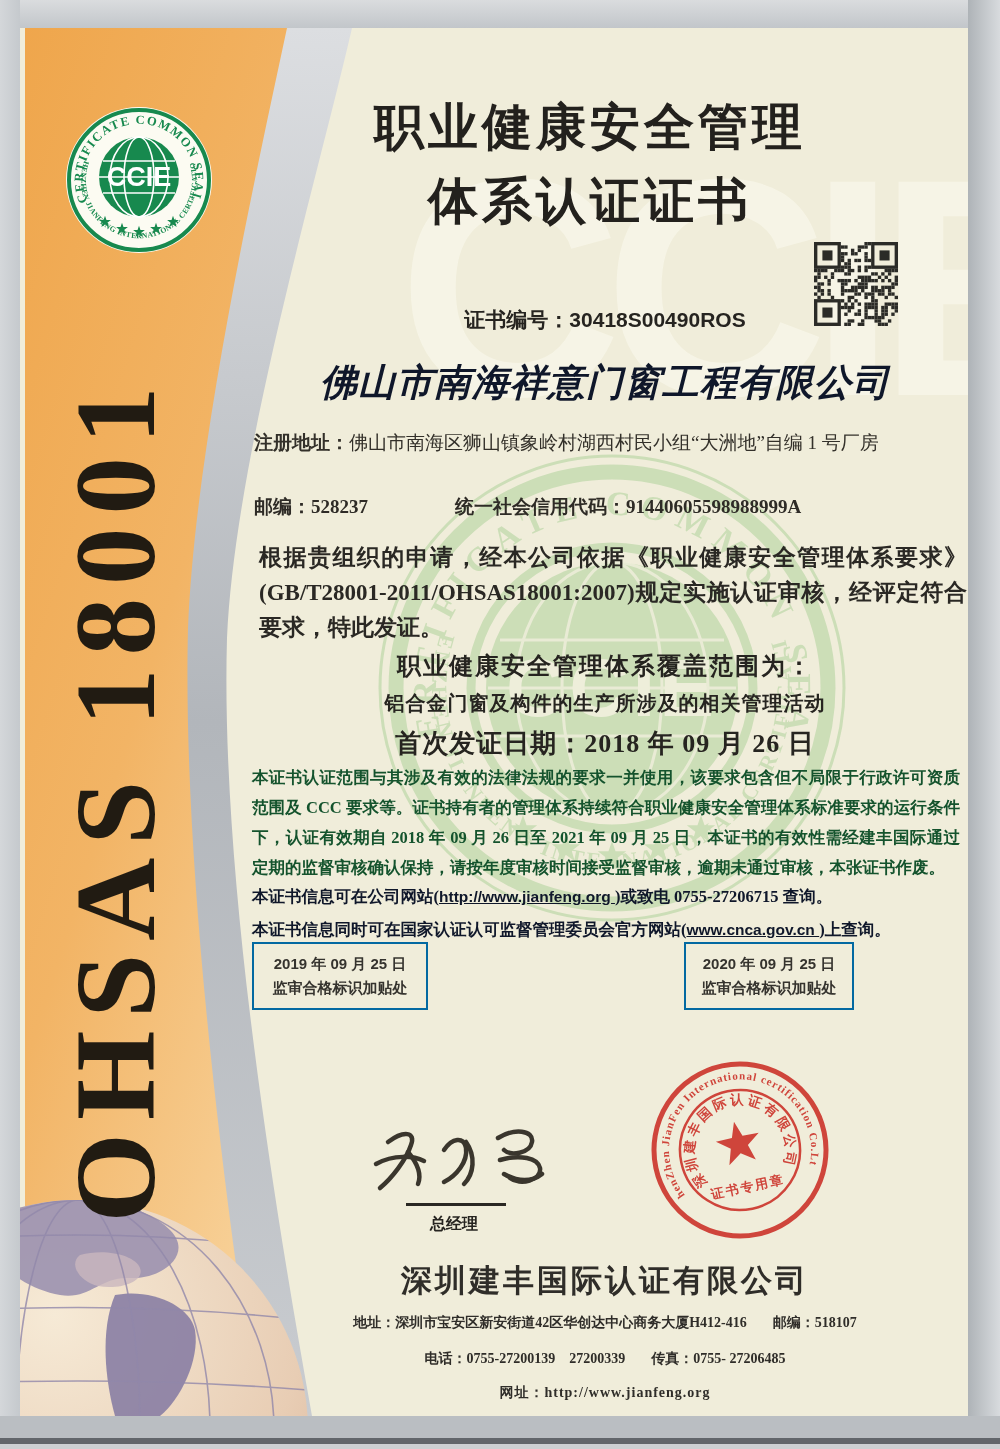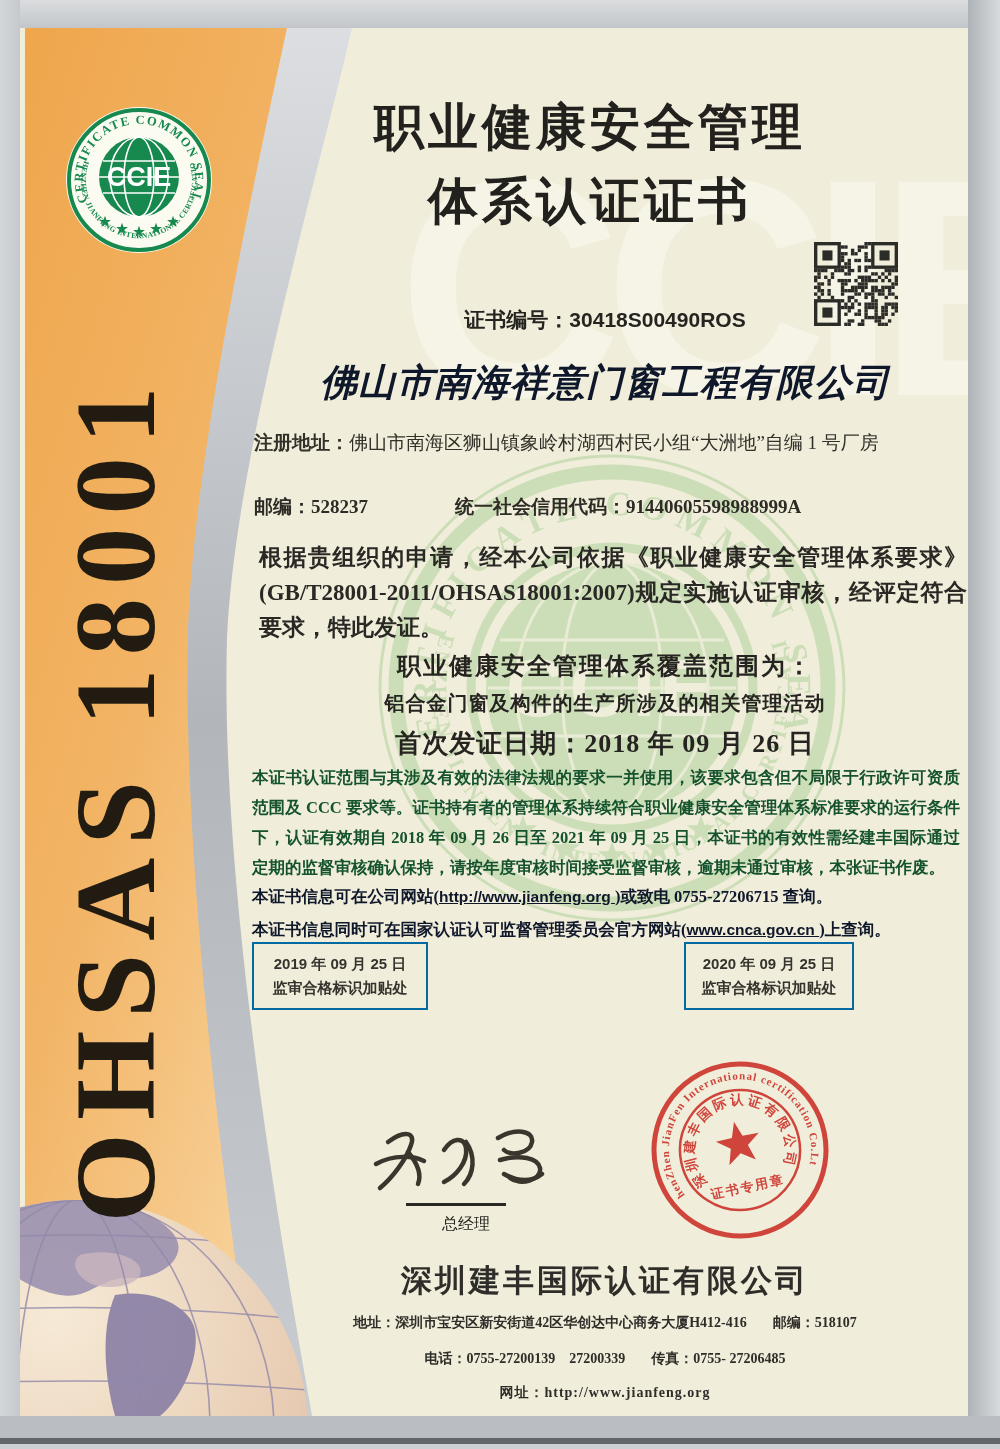--- a/index.html
+++ b/index.html
@@ -36,21 +36,21 @@
   .scope-t{font-size:20px;font-weight:600;letter-spacing:1px;}
   .issue{font-size:26px;font-weight:bold;letter-spacing:1px;text-align:center;}
   .terms{font-size:16.5px;line-height:30px;font-weight:600;text-align:justify;color:#14532d;}
   .infoline{font-size:16.5px;font-weight:600;color:#0f172a;}
   .infoline .url{font-weight:bold;text-decoration:underline;font-family:"Liberation Sans",sans-serif;font-size:15.5px;}
   .stickerbox{position:absolute;width:172px;height:64px;border:2px solid #0369a1;background:transparent;
     display:flex;flex-direction:column;justify-content:center;align-items:center;gap:5px;}
   .stickerbox .d{font-size:15px;font-weight:bold;font-family:"Liberation Sans",sans-serif;color:#35332e;}
   .stickerbox .l{font-size:15px;font-weight:600;color:#35332e;}
   .sig-line{position:absolute;left:406px;top:1203px;width:100px;height:3px;background:#2a2823;}
-  .sig-title{position:absolute;left:396px;top:1214px;width:140px;text-align:center;font-size:16px;font-weight:400;}
+  .sig-title{position:absolute;left:384px;top:1214px;width:140px;text-align:center;font-size:16px;font-weight:700;}
   .issuer-name{font-family:"Liberation Sans",sans-serif;font-size:31px;font-weight:bold;letter-spacing:3px;color:#2f2d29;}
   .footline{font-size:14px;font-weight:bold;color:#2f2d29;}
   .footline .gap{display:inline-block;width:26px;}
   .ohsas{position:absolute;left:116px;top:798px;transform:translate(-50%,-50%) rotate(-90deg);
     white-space:nowrap;font-weight:bold;font-size:115px;letter-spacing:13px;color:#211b12;}
 </style>
 </head>
 <body>
 
 <svg width="0" height="0" style="position:absolute">

